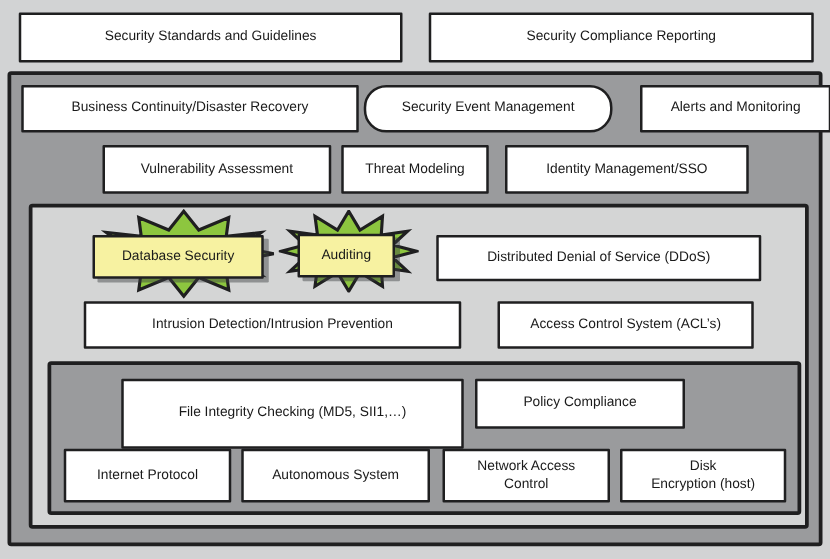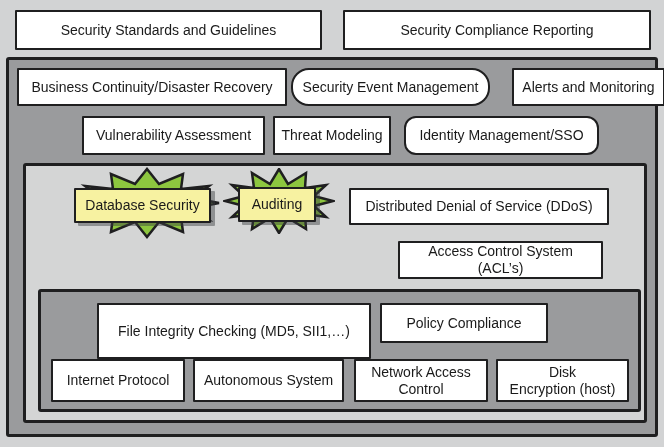--- a/index.html
+++ b/index.html
@@ -10,21 +10,21 @@
   html,body{margin:0;padding:0;}
   body{font-family:"Liberation Sans",sans-serif;background:var(--page-bg);}
   .canvas{position:relative;width:664px;height:447px;background:var(--page-bg);overflow:hidden;}
   .panel{position:absolute;box-sizing:border-box;border:3px solid var(--box-border);border-radius:3px;padding-left:14px;}
   .panel.dark{background:var(--panel-dark);}
   .panel.light{background:var(--panel-light);}
   .box{
     position:absolute;box-sizing:border-box;border:2px solid var(--box-border);
     background:var(--box-bg);color:var(--text);
     display:flex;align-items:center;justify-content:center;
-    text-align:center;font-size:14px;line-height:1.2;white-space:pre-line;
+    text-align:center;font-size:11px;line-height:1.2;white-space:pre-line;
     border-radius:1px;padding:1px 4px;
   }
   .box.yellow{
     background:var(--highlight-yellow);
     box-shadow:4px 3px 0 rgba(60,62,64,0.45);
     z-index:3;
   }
   .burst{position:absolute;z-index:2;}
   .burst polygon{fill:var(--burst-green);stroke:var(--box-border);stroke-width:2.5;}
 </style>
@@ -37,36 +37,37 @@
   <div class="box" style="left:343px;top:10px;width:308px;height:40px;">Security Compliance Reporting</div>
 
   <div class="panel dark" style="left:6px;top:57px;width:652px;height:380px;">
 
     <div class="box" style="left:8px;top:8px;width:270px;height:38px;">Business Continuity/Disaster Recovery</div>
     <div class="box" style="left:282px;top:8px;width:199px;height:38px;border-radius:18px;">Security Event Management</div>
     <div class="box" style="left:489px;top:8px;width:153px;height:38px;margin-left:14px;">Alerts and Monitoring</div>
 
     <div class="box" style="left:73px;top:56px;width:183px;height:39px;">Vulnerability Assessment</div>
     <div class="box" style="left:264px;top:56px;width:118px;height:39px;">Threat Modeling</div>
-    <div class="box" style="left:395px;top:56px;width:195px;height:39px;border-radius:12px;">Identity Management/SSO</div>
+    <div class="box" style="left:395px;top:56px;width:195px;height:39px;">Identity Management/SSO</div>
 
     <div class="panel light" style="left:14px;top:103px;width:624px;height:260px;">
 
       <svg class="burst" style="left:46px;top:1px;width:150px;height:72px;" viewBox="0 0 150 72" aria-hidden="true">
         <polygon points="147,36 121,41 137,53 109,50 111,65 87,55 75,70 63,55 39,65 41,50 13,53 29,41 3,36 29,31 13,19 41,22 39,7 63,17 75,2 87,17 111,7 109,22 137,19 121,31"></polygon>
       </svg>
       <div class="box yellow" style="left:48px;top:22px;width:137px;height:35px;">Database Security</div>
 
       <svg class="burst" style="left:197px;top:2px;width:112px;height:66px;" viewBox="0 0 112 66" aria-hidden="true">
         <polygon points="110,33 91,38 103,49 82,46 83,61 65,50 56,65 47,50 29,61 31,46 9,49 21,38 2,33 21,28 9,17 31,20 29,5 47,16 56,1 65,16 83,5 82,20 103,17 91,28"></polygon>
       </svg>
       <div class="box yellow" style="left:212px;top:21px;width:78px;height:35px;">Auditing</div>
 
       <div class="box" style="left:323px;top:22px;width:260px;height:37px;">Distributed Denial of Service (DDoS)</div>
 
+      <div class="box" style="left:41px;top:75px;width:302px;height:38px;">Intrusion Detection/Intrusion Prevention</div>
       <div class="box" style="left:372px;top:75px;width:205px;height:38px;">Access Control System (ACL’s)</div>
 
       <div class="panel dark" style="left:12px;top:123px;width:603px;height:123px;">
 
         <div class="box" style="left:56px;top:11px;width:274px;height:56px;">File Integrity Checking (MD5, SII1,…)</div>
         <div class="box" style="left:339px;top:11px;width:168px;height:40px;">Policy Compliance</div>
 
         <div class="box" style="left:152px;top:67px;width:151px;height:43px;">Autonomous System</div>
         <div class="box" style="left:10px;top:67px;width:134px;height:43px;">Internet Protocol</div>
         <div class="box" style="left:313px;top:67px;width:134px;height:43px;">Network Access

